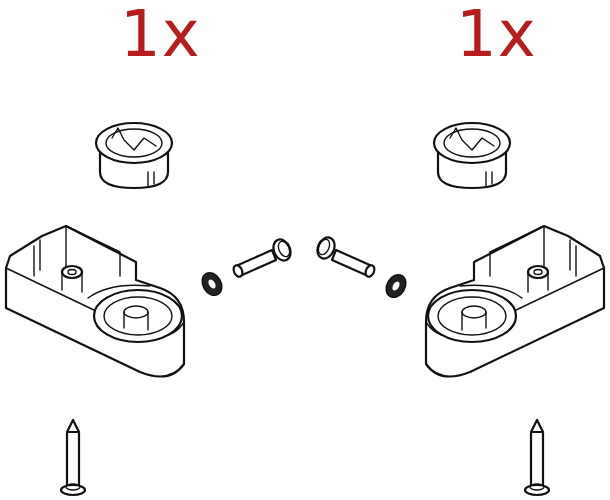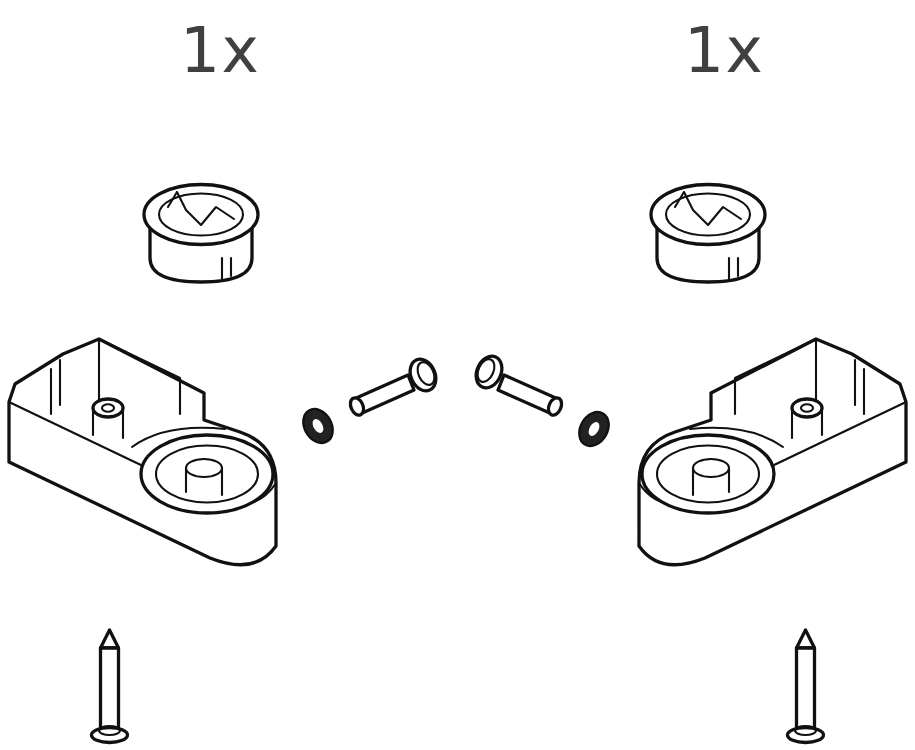--- a/index.html
+++ b/index.html
@@ -1,17 +1,17 @@
 <!DOCTYPE html>
 <html><head>
 <meta charset="utf-8">
 <style>
   html,body{margin:0;padding:0;background:#ffffff;}
   body{width:610px;height:500px;position:relative;overflow:hidden;font-family:"DejaVu Sans","Liberation Sans",sans-serif;}
-  .qty{position:absolute;top:4px;font-size:42px;color:#404040;font-weight:400;line-height:60px;letter-spacing:1px;}
+  .qty{position:absolute;top:4px;font-size:64px;color:#b91c1c;font-weight:400;line-height:60px;letter-spacing:1px;}
   #qty-left{left:120px;}
   #qty-right{left:456px;}
   svg{position:absolute;left:0;top:0;}
   .ln{fill:#fff;stroke:#111;stroke-width:2.2;stroke-linejoin:round;stroke-linecap:round;}
   .thin{fill:none;stroke:#111;stroke-width:1.4;stroke-linejoin:round;stroke-linecap:round;}
   .dark{fill:#222;stroke:#111;stroke-width:1.5;}
 </style>
 </head>
 <body>
 

